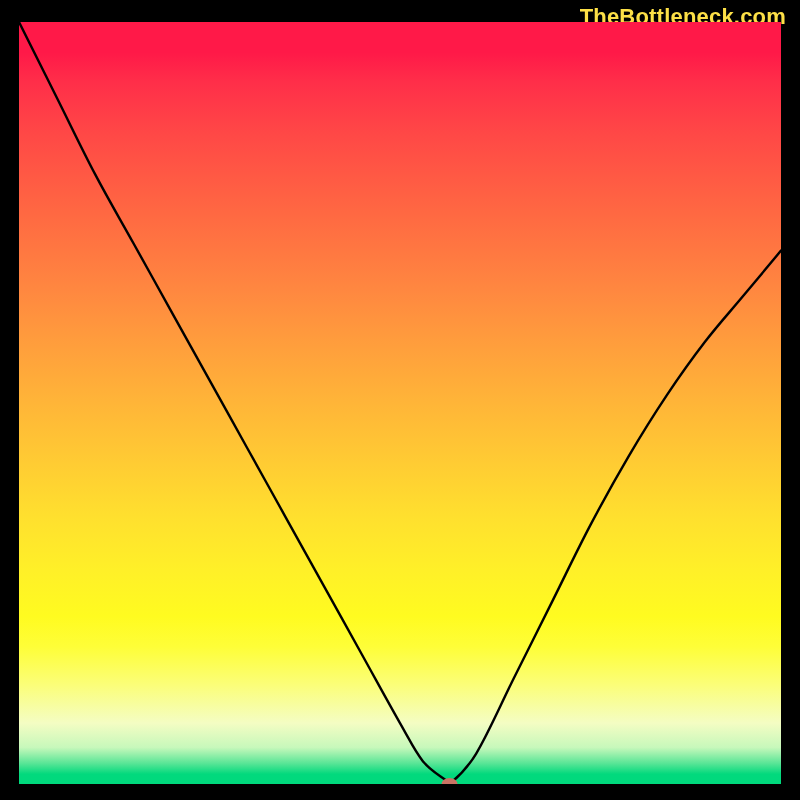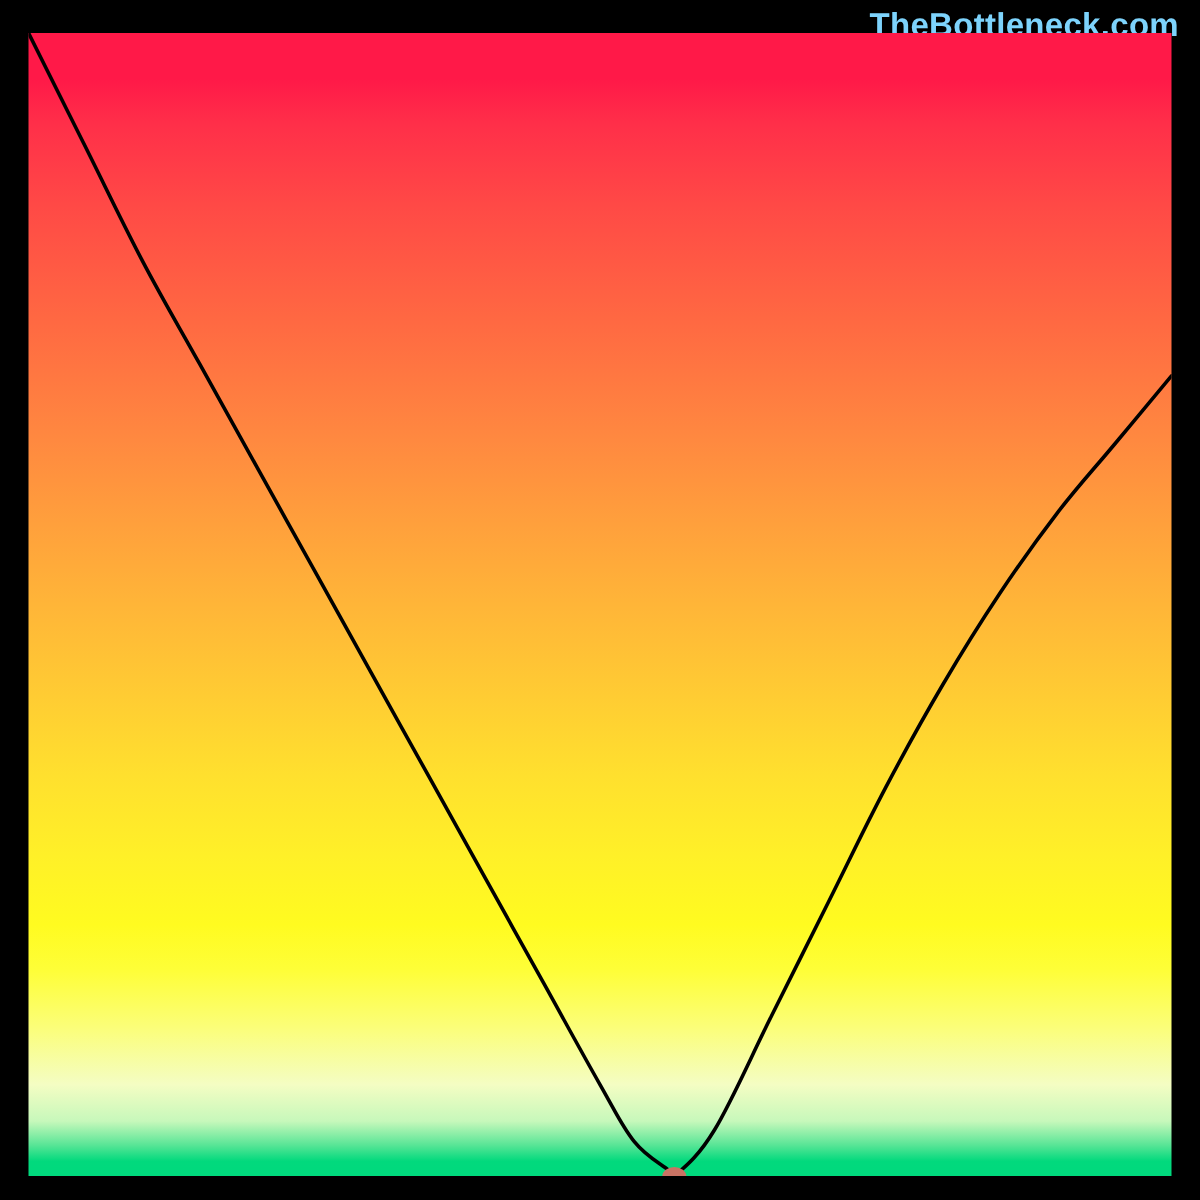--- a/index.html
+++ b/index.html
@@ -16,21 +16,21 @@
     height: 800px;
     background: #000;
   }
   .watermark {
     position: absolute;
     top: 4px;
     right: 14px;
     font-family: Arial, Helvetica, sans-serif;
     font-size: 22px;
     font-weight: 600;
-    color: #7dd3fc;
+    color: #fde047;
     letter-spacing: 0.2px;
   }
   .plot {
     position: absolute;
     left: 19px;
     top: 22px;
     width: 762px;
     height: 762px;
   }
   .gradient {

